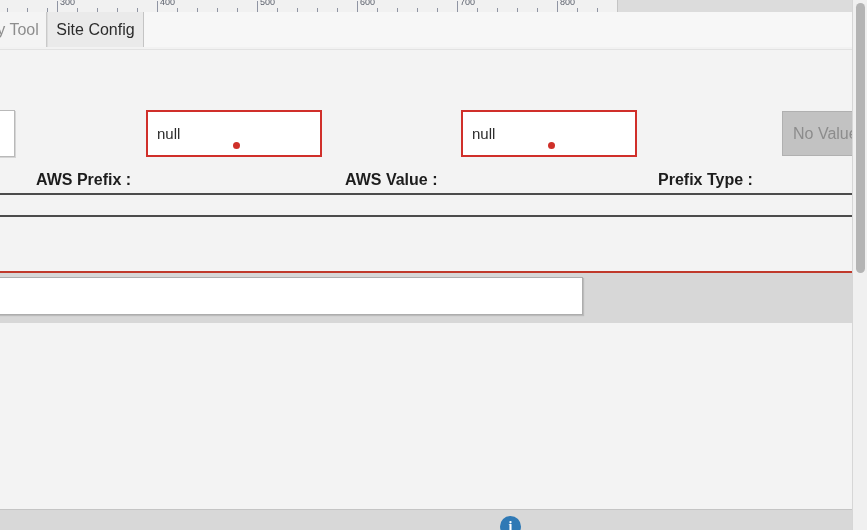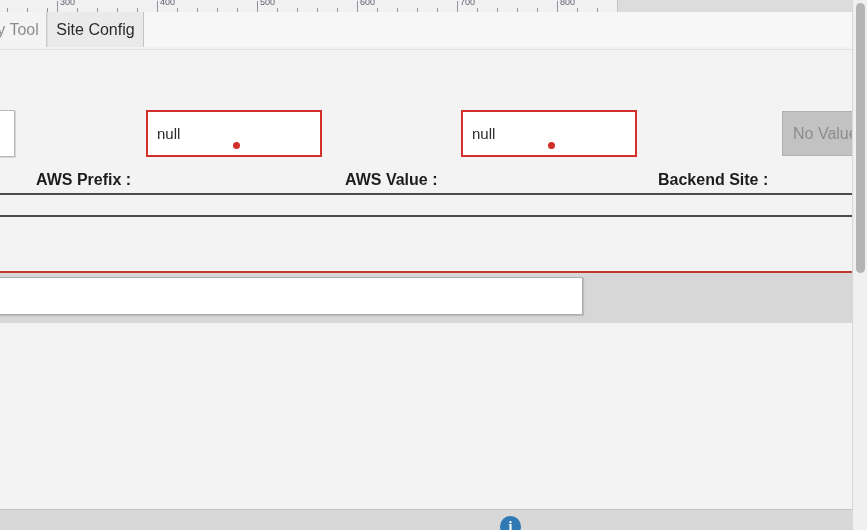--- a/index.html
+++ b/index.html
@@ -388,21 +388,21 @@
           <span>null</span>
           <span class="err-dot" style="left:85px"></span>
         </div>
 
         <div class="field-label" style="left:345px">AWS Value :</div>
         <div class="text-input error" style="left:461px; width:176px;">
           <span>null</span>
           <span class="err-dot" style="left:85px"></span>
         </div>
 
-        <div class="field-label" style="left:658px">Backend Site :</div>
+        <div class="field-label" style="left:658px">Prefix Type :</div>
         <div class="disabled-input" style="left:782px; width:90px;">
           <span>No Value</span>
         </div>
 
       </div>
     </div>
 
     <div class="rule-dark" style="top:144px"></div>
     <div class="band" style="top:146px; height:20px;"></div>
     <div class="rule-dark" style="top:166px"></div>

